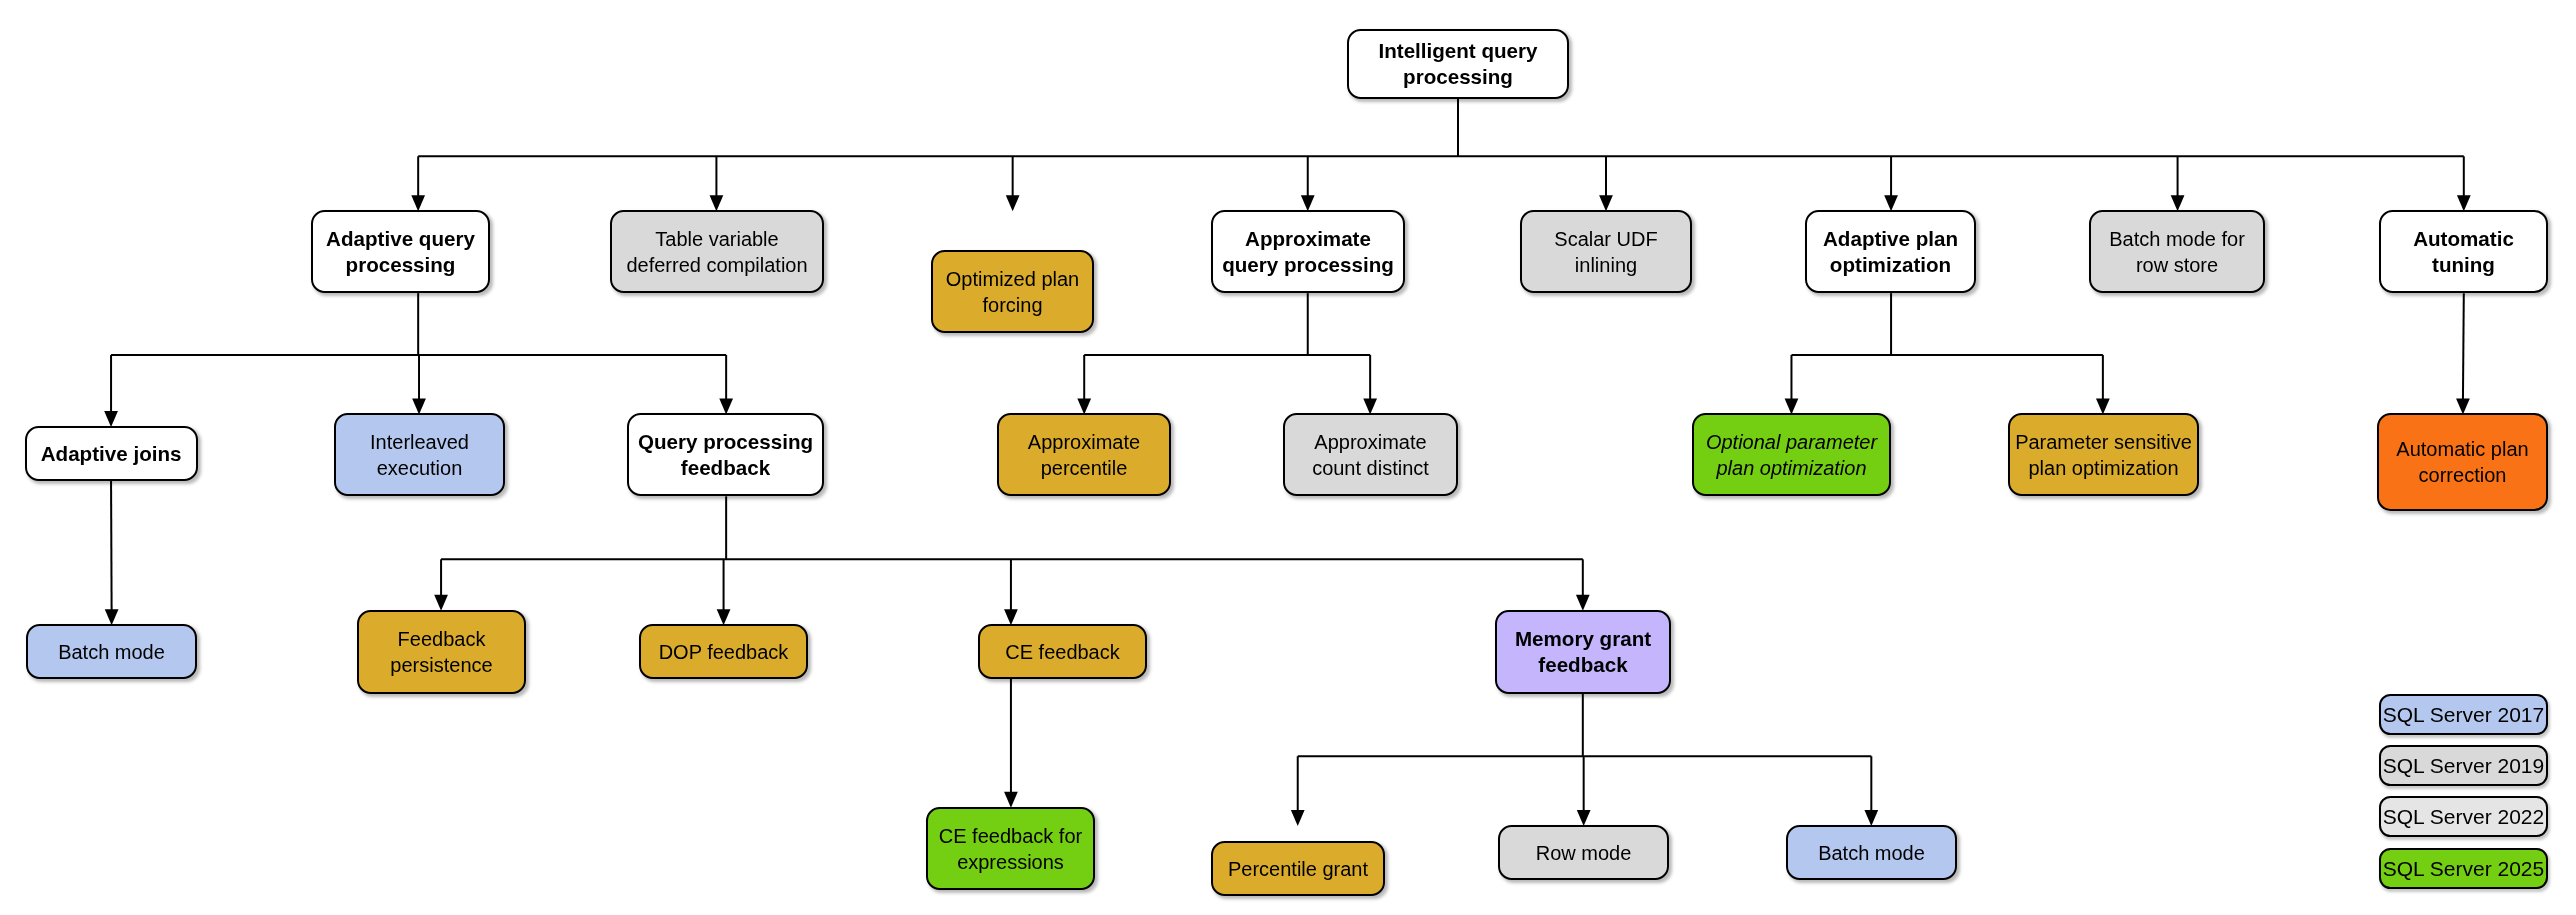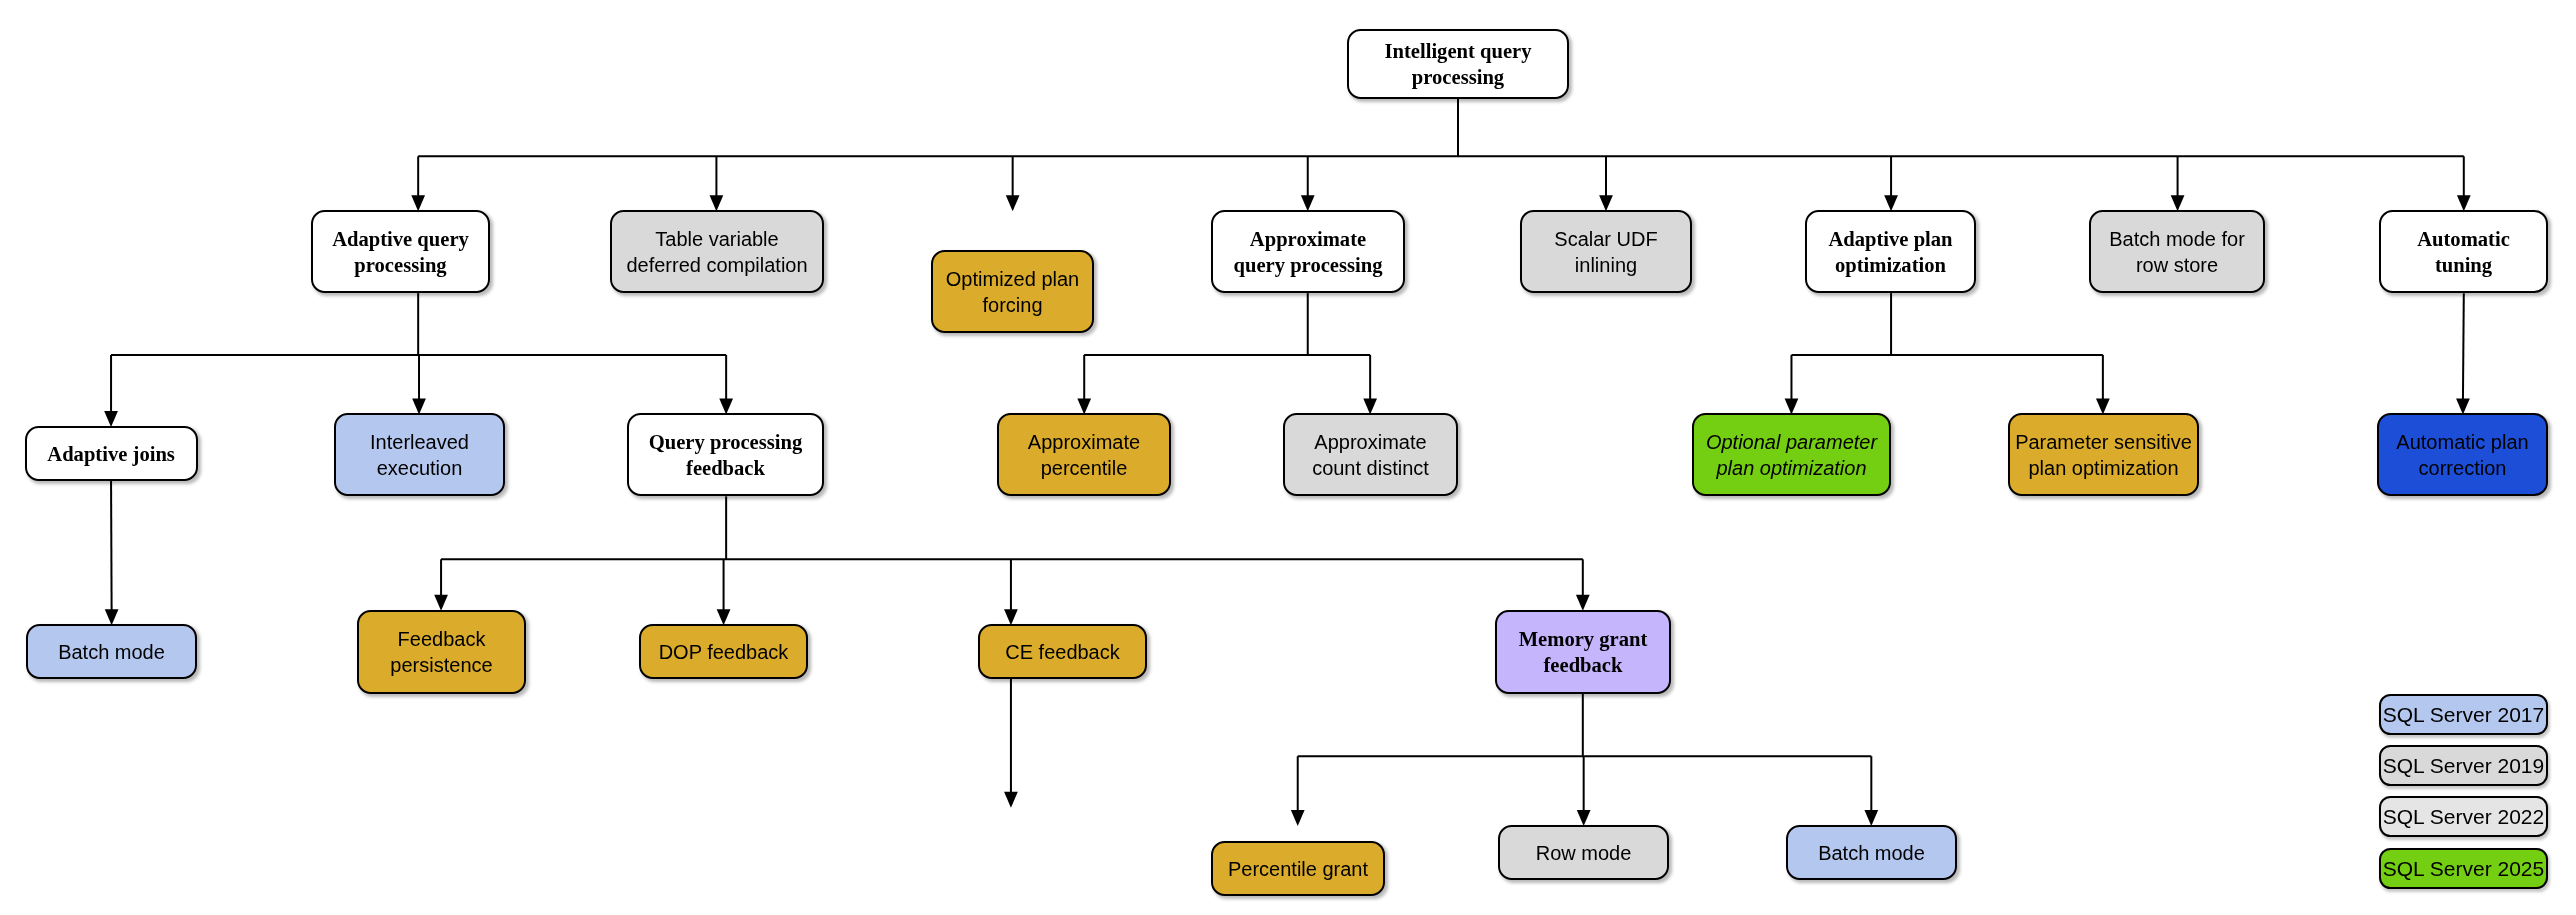--- a/index.html
+++ b/index.html
@@ -23,21 +23,21 @@
     box-sizing: border-box;
     display: flex; align-items: center; justify-content: center;
     text-align: center;
     border: 2.3px solid #000;
     border-radius: 13.7px;
     font-size: 20px;
     line-height: 26px;
     white-space: pre;
     box-shadow: 2.3px 2.9px 3.4px rgba(0,0,0,0.28);
   }
-  .node.bold { font-weight: bold; font-size: 20.6px; font-family: Liberation Serif, serif; }
+  .node.bold { font-weight: bold; font-size: 20.6px; }
   .legend-item {
     position: absolute;
     box-sizing: border-box;
     display: flex; align-items: center; justify-content: center;
     text-align: center;
     border: 2px solid #000;
     border-radius: 11.4px;
     font-size: 21px;
     white-space: pre;
     box-shadow: 1.7px 2.3px 2.9px rgba(0,0,0,0.22);
@@ -153,29 +153,31 @@
     <div class="node bold" style="left: 627px; top: 413px; width: 197px; height: 83px; background: rgb(255, 255, 255);"><span>Query processing
 feedback</span></div>
     <div class="node" style="left: 997px; top: 413px; width: 174px; height: 83px; background: rgb(219, 172, 43);"><span>Approximate
 percentile</span></div>
     <div class="node" style="left: 1283px; top: 413px; width: 175px; height: 83px; background: rgb(217, 217, 217);"><span>Approximate
 count distinct</span></div>
     <div class="node" style="left: 1692px; top: 413px; width: 199px; height: 83px; background: rgb(116, 206, 18); font-style: italic;"><span>Optional parameter
 plan optimization</span></div>
     <div class="node" style="left: 2008px; top: 413px; width: 191px; height: 83px; background: rgb(219, 172, 43);"><span>Parameter sensitive
 plan optimization</span></div>
-    <div class="node" style="left: 2377px; top: 413px; width: 171px; height: 83px; background: #1d4ed8;"><span>Automatic plan
+    <div class="node" style="left: 2377px; top: 413px; width: 171px; height: 98px; background: #f97316;"><span>Automatic plan
 correction</span></div>
     <div class="node" style="left: 26px; top: 624px; width: 171px; height: 55px; background: rgb(180, 199, 238);"><span>Batch mode</span></div>
     <div class="node" style="left: 357px; top: 610px; width: 169px; height: 84px; background: rgb(219, 172, 43);"><span>Feedback
 persistence</span></div>
     <div class="node" style="left: 639px; top: 624px; width: 169px; height: 55px; background: rgb(219, 172, 43);"><span>DOP feedback</span></div>
     <div class="node" style="left: 978px; top: 624px; width: 169px; height: 55px; background: rgb(219, 172, 43);"><span>CE feedback</span></div>
     <div class="node bold" style="left: 1495px; top: 610px; width: 176px; height: 84px; background: #c4b5fd;"><span>Memory grant
 feedback</span></div>
+    <div class="node" style="left: 926px; top: 807px; width: 169px; height: 83px; background: rgb(116, 206, 18);"><span>CE feedback for
+expressions</span></div>
     <div class="node" style="left: 1211px; top: 825px; width: 174px; height: 55px; background: rgb(219, 172, 43); margin-top: 16px;"><span>Percentile grant</span></div>
     <div class="node" style="left: 1498px; top: 825px; width: 171px; height: 55px; background: rgb(217, 217, 217);"><span>Row mode</span></div>
     <div class="node" style="left: 1786px; top: 825px; width: 171px; height: 55px; background: rgb(180, 199, 238);"><span>Batch mode</span></div>
     <div class="legend-item" style="left: 2379px; top: 694px; width: 169px; height: 41px; background: rgb(180, 199, 238);"><span>SQL Server 2017</span></div>
     <div class="legend-item" style="left: 2379px; top: 745px; width: 169px; height: 41px; background: rgb(217, 217, 217);"><span>SQL Server 2019</span></div>
     <div class="legend-item" style="left: 2379px; top: 796px; width: 169px; height: 41px; background: #e5e5e5;"><span>SQL Server 2022</span></div>
     <div class="legend-item" style="left: 2379px; top: 848px; width: 169px; height: 41px; background: rgb(116, 206, 18);"><span>SQL Server 2025</span></div>
   </div>
 
 

